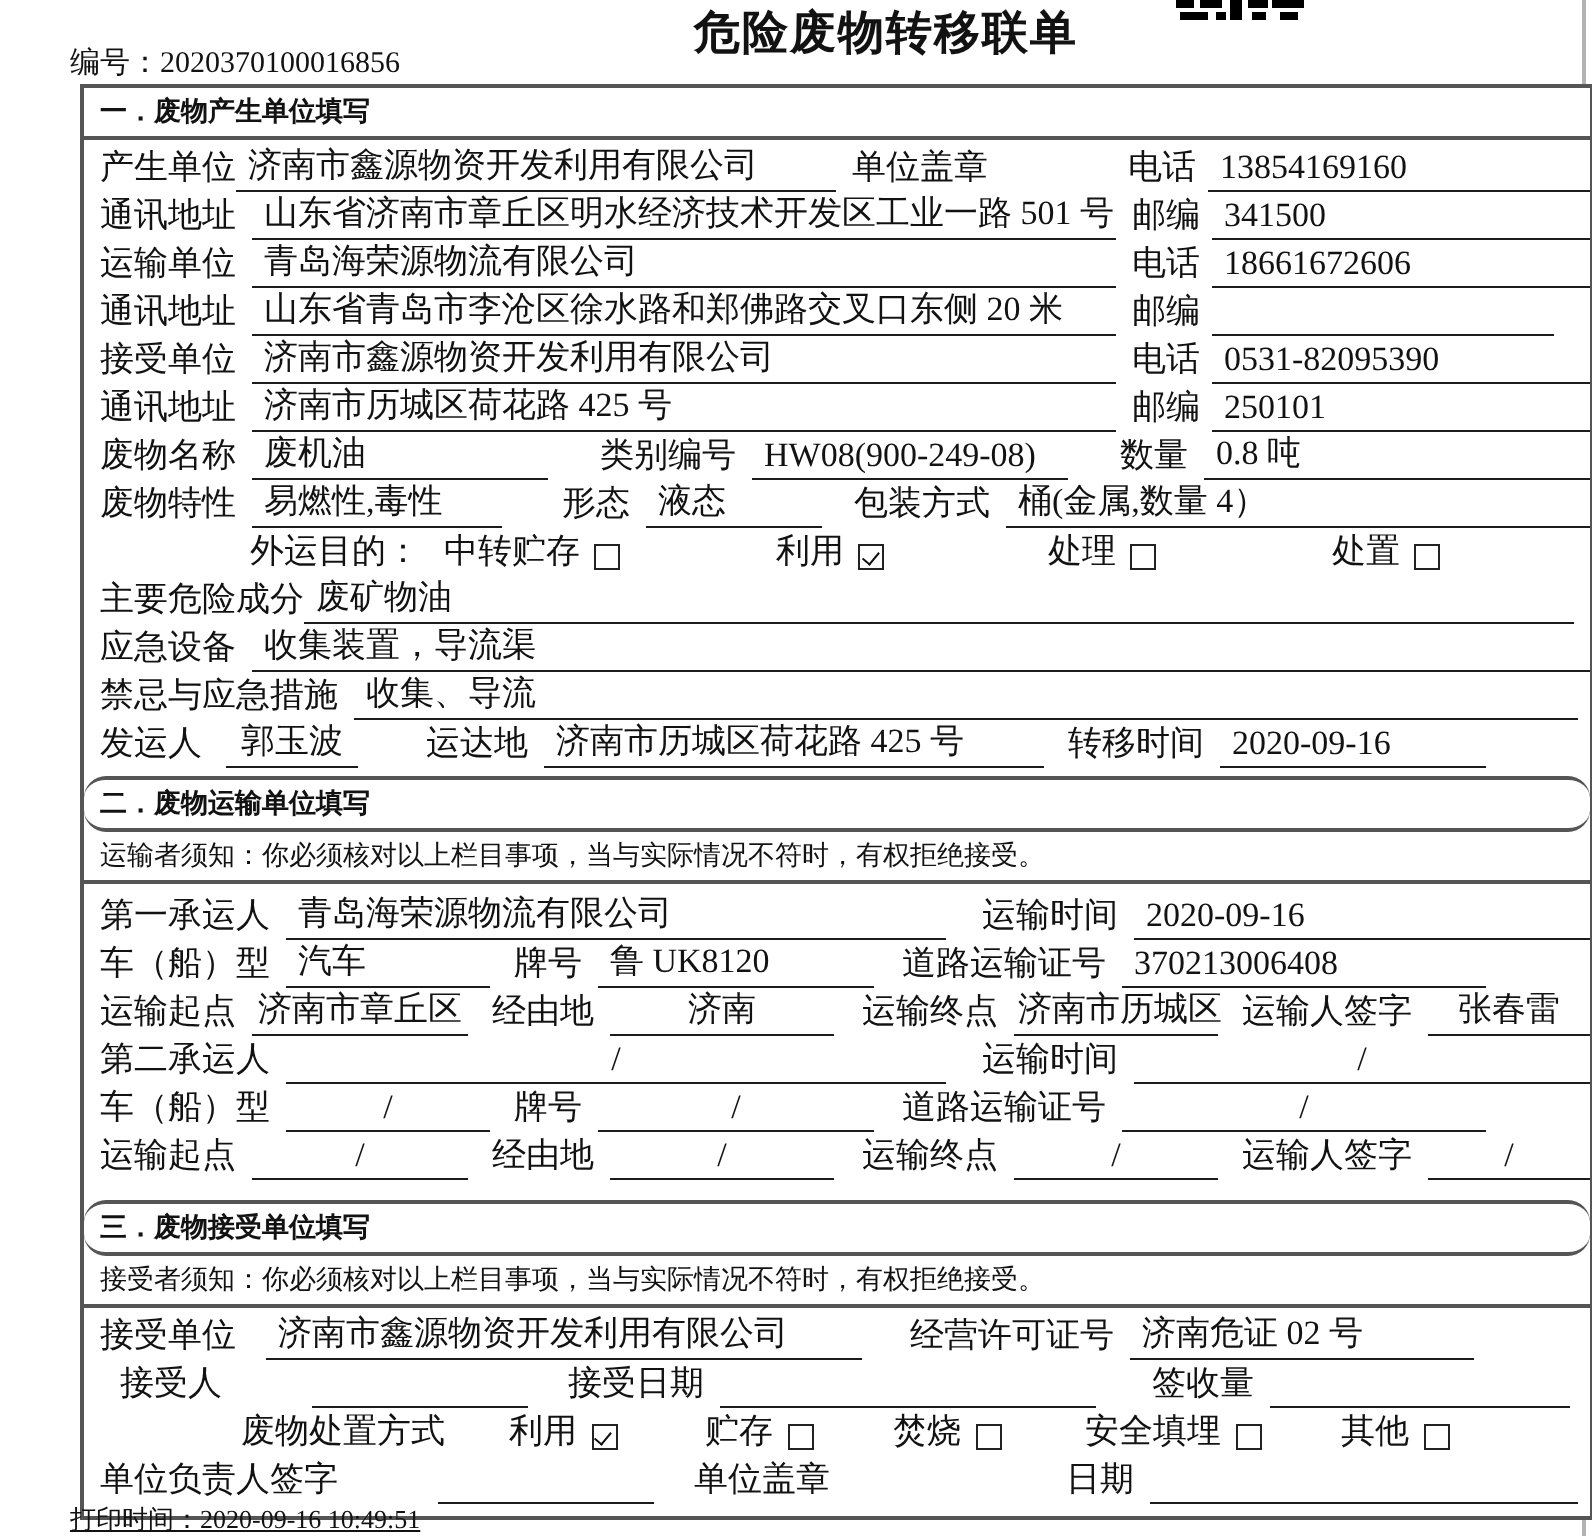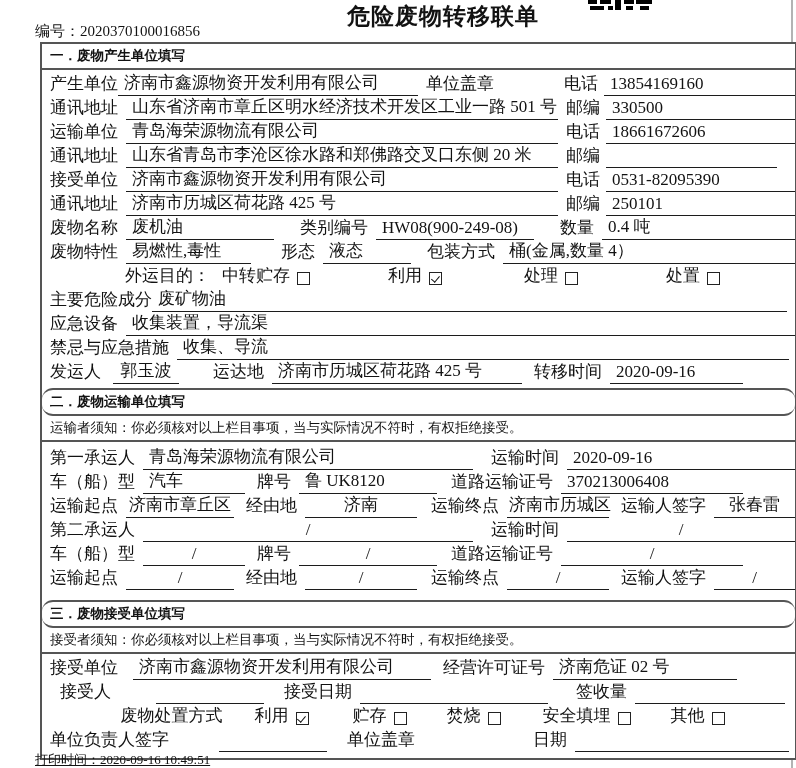--- a/index.html
+++ b/index.html
@@ -64,21 +64,21 @@
       <span class="val" style="width:300px">济南市鑫源物资开发利用有限公司</span>
       <span class="lbl" style="margin-left:8px">单位盖章</span>
       <span class="lbl" style="margin-left:70px">电话</span>
       <span class="val grow" style="margin-left:6px">13854169160</span>
     </div>
 
     <div class="frow">
       <span class="lbl">通讯地址</span>
       <span class="val" style="width:432px;margin-left:8px">山东省济南市章丘区明水经济技术开发区工业一路 501 号</span>
       <span class="lbl" style="margin-left:8px">邮编</span>
-      <span class="val grow" style="margin-left:6px">330500</span>
+      <span class="val grow" style="margin-left:6px">341500</span>
     </div>
 
     <div class="frow">
       <span class="lbl">运输单位</span>
       <span class="val" style="width:432px;margin-left:8px">青岛海荣源物流有限公司</span>
       <span class="lbl" style="margin-left:8px">电话</span>
       <span class="val grow" style="margin-left:6px">18661672606</span>
     </div>
 
     <div class="frow">
@@ -101,21 +101,21 @@
       <span class="lbl" style="margin-left:8px">邮编</span>
       <span class="val grow" style="margin-left:6px">250101</span>
     </div>
 
     <div class="frow">
       <span class="lbl">废物名称</span>
       <span class="val" style="width:148px;margin-left:8px">废机油</span>
       <span class="lbl" style="margin-left:26px">类别编号</span>
       <span class="val" style="width:158px;margin-left:8px">HW08(900-249-08)</span>
       <span class="lbl" style="margin-left:26px">数量</span>
-      <span class="val grow" style="margin-left:8px">0.4 吨</span>
+      <span class="val grow" style="margin-left:8px">0.8 吨</span>
     </div>
 
     <div class="frow">
       <span class="lbl">废物特性</span>
       <span class="val" style="width:125px;margin-left:8px">易燃性,毒性</span>
       <span class="lbl" style="margin-left:30px">形态</span>
       <span class="val" style="width:88px;margin-left:8px">液态</span>
       <span class="lbl" style="margin-left:16px">包装方式</span>
       <span class="val grow" style="margin-left:8px">桶(金属,数量 4）</span>
     </div>
@@ -216,21 +216,21 @@
     </div>
   </div>
 
   <div class="sec-head mid">三．废物接受单位填写</div>
   <div class="notice">接受者须知：你必须核对以上栏目事项，当与实际情况不符时，有权拒绝接受。</div>
   <div class="body-s3">
 
     <div class="frow">
       <span class="lbl">接受单位</span>
       <span class="val" style="width:298px;margin-left:15px">济南市鑫源物资开发利用有限公司</span>
-      <span class="lbl" style="margin-left:12px">经营许可证号</span>
+      <span class="lbl" style="margin-left:24px">经营许可证号</span>
       <span class="val grow" style="margin-left:8px;margin-right:58px">济南危证 02 号</span>
     </div>
 
     <div class="frow">
       <span class="lbl">接受人</span>
       <span class="val" style="width:108px;margin-left:45px"></span>
       <span class="lbl" style="margin-left:20px">接受日期</span>
       <span class="val" style="width:188px;margin-left:8px"></span>
       <span class="lbl" style="margin-left:28px">签收量</span>
       <span class="val" style="width:150px;margin-left:8px"></span>

